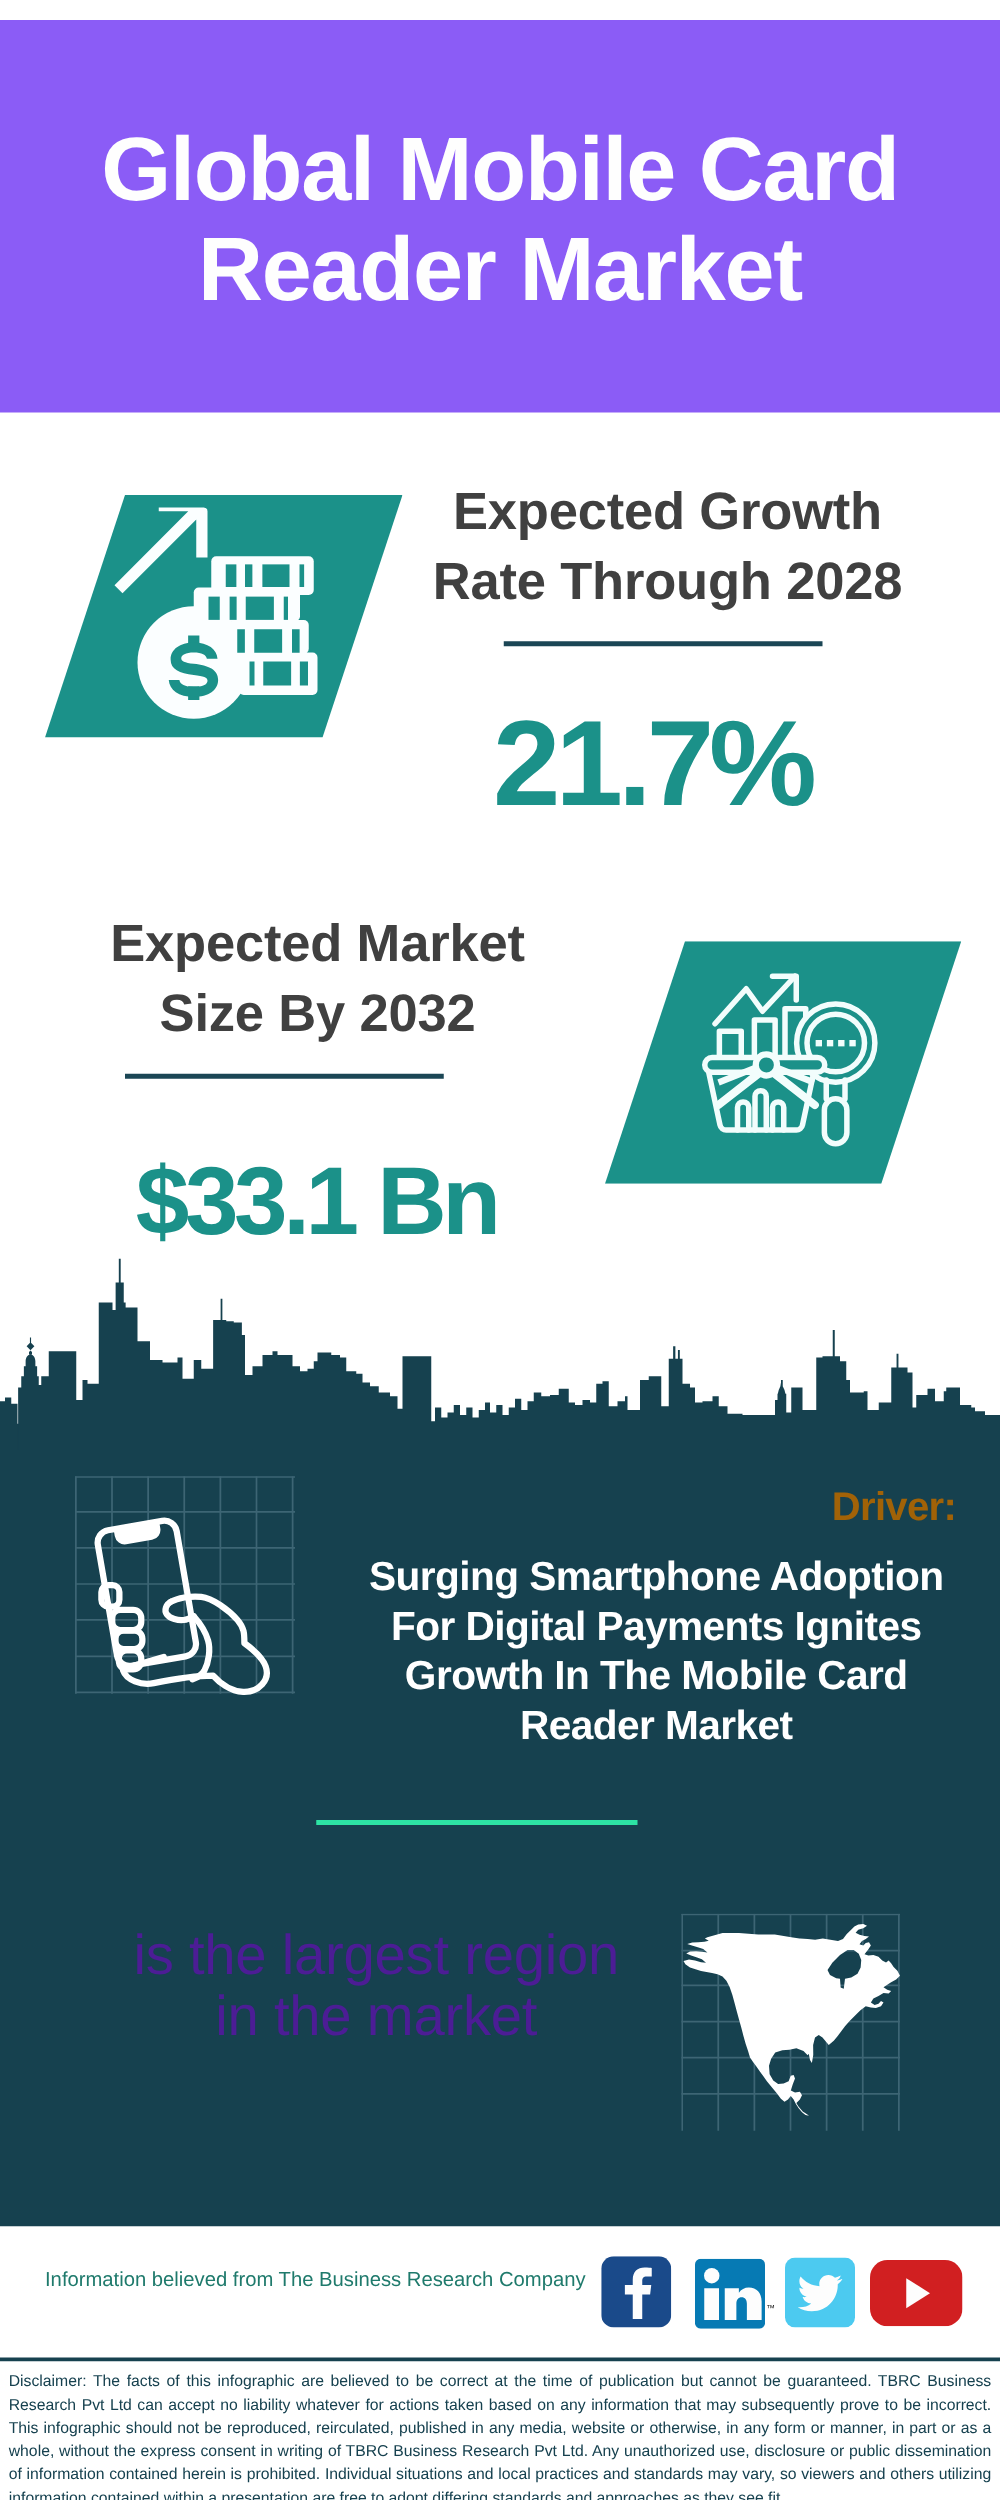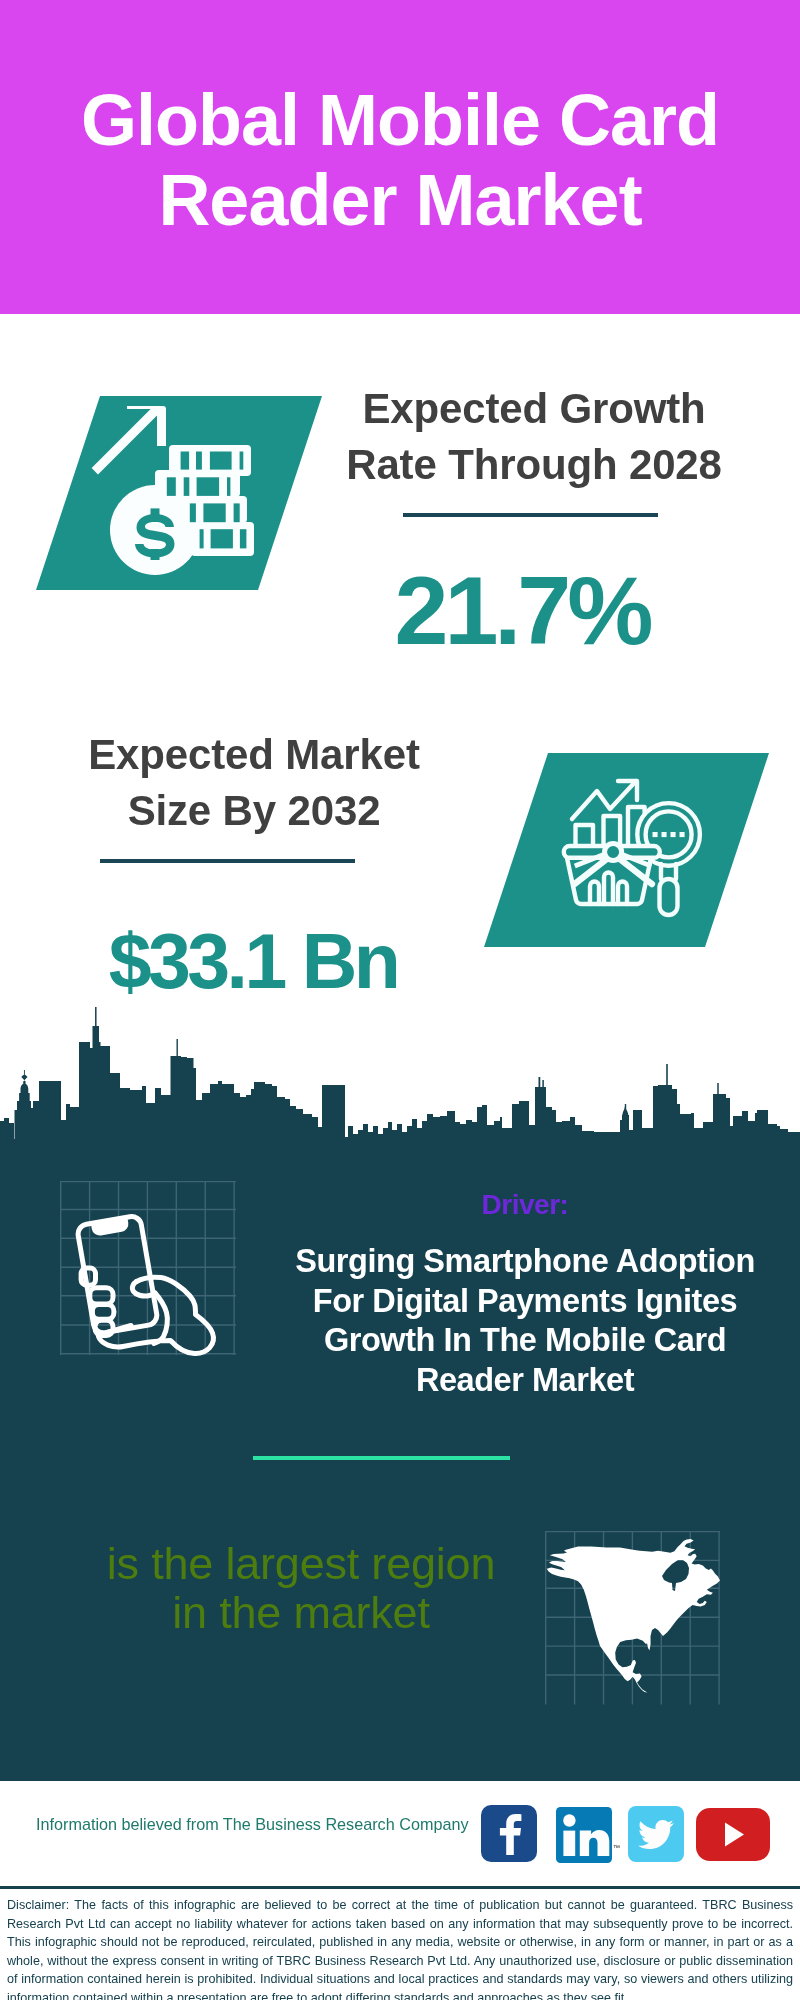--- a/index.html
+++ b/index.html
@@ -1,21 +1,21 @@
 <!DOCTYPE html>
 <html><head>
 <meta charset="utf-8">
 <title>Global Mobile Card Reader Market</title>
 <style>
   html,body{margin:0;padding:0;}
   body{width:800px;height:2000px;background:#ffffff;font-family:"Liberation Sans",sans-serif;overflow:hidden;}
   .page{position:relative;width:800px;height:2000px;overflow:hidden;background:#fff;}
 
   
-  .header{position:absolute;left:0;top:0;width:800px;height:314px;background:#d946ef;text-decoration:underline;}
+  .header{position:absolute;left:0;top:16px;width:800px;height:314px;background:#8b5cf6;text-decoration:underline;}
   .header-title{position:absolute;left:0;top:80px;width:800px;margin:0;color:#fefefe;
       font-size:72px;font-weight:bold;line-height:80px;text-align:center;letter-spacing:-1px;}
 
   
   .sec1-shape{position:absolute;left:36px;top:396px;width:286px;height:194px;}
   .stat-label{position:absolute;color:#404040;font-size:42px;font-weight:bold;line-height:56px;
       letter-spacing:-0.15px;text-align:center;}
   .rule{position:absolute;height:4px;background:#1b4655;}
   .stat-value{position:absolute;font-weight:bold;color:#1b9189;text-align:center;margin-top:16px;}
 
@@ -29,27 +29,27 @@
 
   
   .sec2-shape{position:absolute;left:484px;top:753px;width:285px;height:194px;}
 
   
   .darkbody{position:absolute;left:0;top:1139px;width:800px;height:642px;background:#16414f;}
   .skyline{position:absolute;left:0;top:1000px;width:800px;height:160px;}
 
   .driver-icon{position:absolute;left:60px;top:1181px;width:180px;height:180px;}
   .driver-text{position:absolute;left:285px;top:1181px;width:480px;text-align:center;}
-  .driver-head{color:#6d28d9;font-size:28px;font-weight:bold;line-height:40px;letter-spacing:-0.5px;margin-top:4px;}
+  .driver-head{color:#a16207;font-size:32px;font-weight:bold;line-height:40px;letter-spacing:-0.5px;margin-top:4px;text-align:right;}
   .driver-body{color:#ffffff;font-size:32.5px;font-weight:bold;line-height:39.7px;letter-spacing:-0.45px;margin-top:17px;}
   .driver-rule{position:absolute;left:253px;top:1456px;width:257px;height:4px;background:#2de3a4;}
 
   .region-text{position:absolute;left:91px;top:1540px;width:420px;text-align:center;}
   .region-name{color:#2de3a4;font-size:42px;font-weight:bold;line-height:48px;letter-spacing:-0.2px;}
-  .region-sub{color:#4d7c0f;font-size:45px;font-weight:normal;line-height:48.5px;letter-spacing:-0.2px;}
+  .region-sub{color:#4c1d95;font-size:45px;font-weight:normal;line-height:48.5px;letter-spacing:-0.2px;}
   .region-map{position:absolute;left:545px;top:1531px;width:176px;height:176px;}
 
   
   .footer-src{position:absolute;left:36px;top:1814px;color:#1f7a6c;font-size:16.2px;line-height:20.2px;}
   .social{position:absolute;}
   .fb{left:481px;top:1805px;width:56px;height:57px;}
   .li{left:556px;top:1807px;width:56px;height:56px;}
   .tm{position:absolute;left:613px;top:1844px;font-size:7px;color:#1a1a1a;}
   .tw{left:628px;top:1806px;width:56px;height:56px;}
   .yt{left:696px;top:1808px;width:74px;height:53px;}

